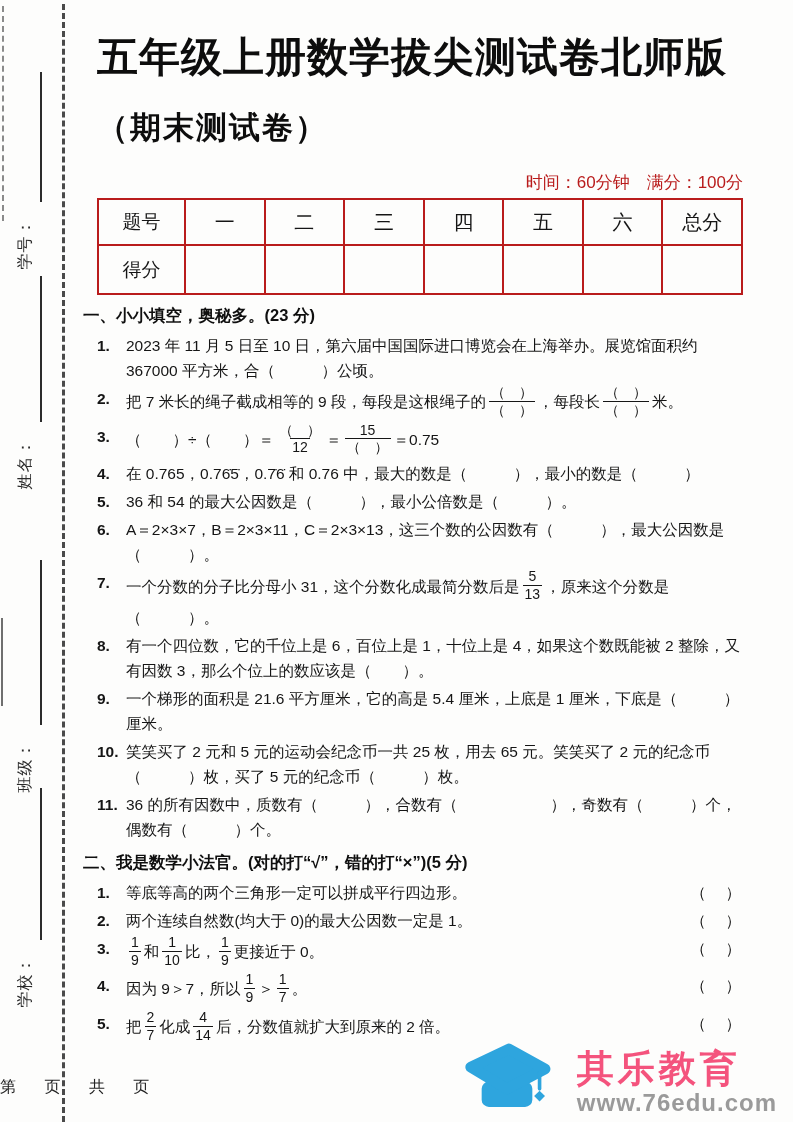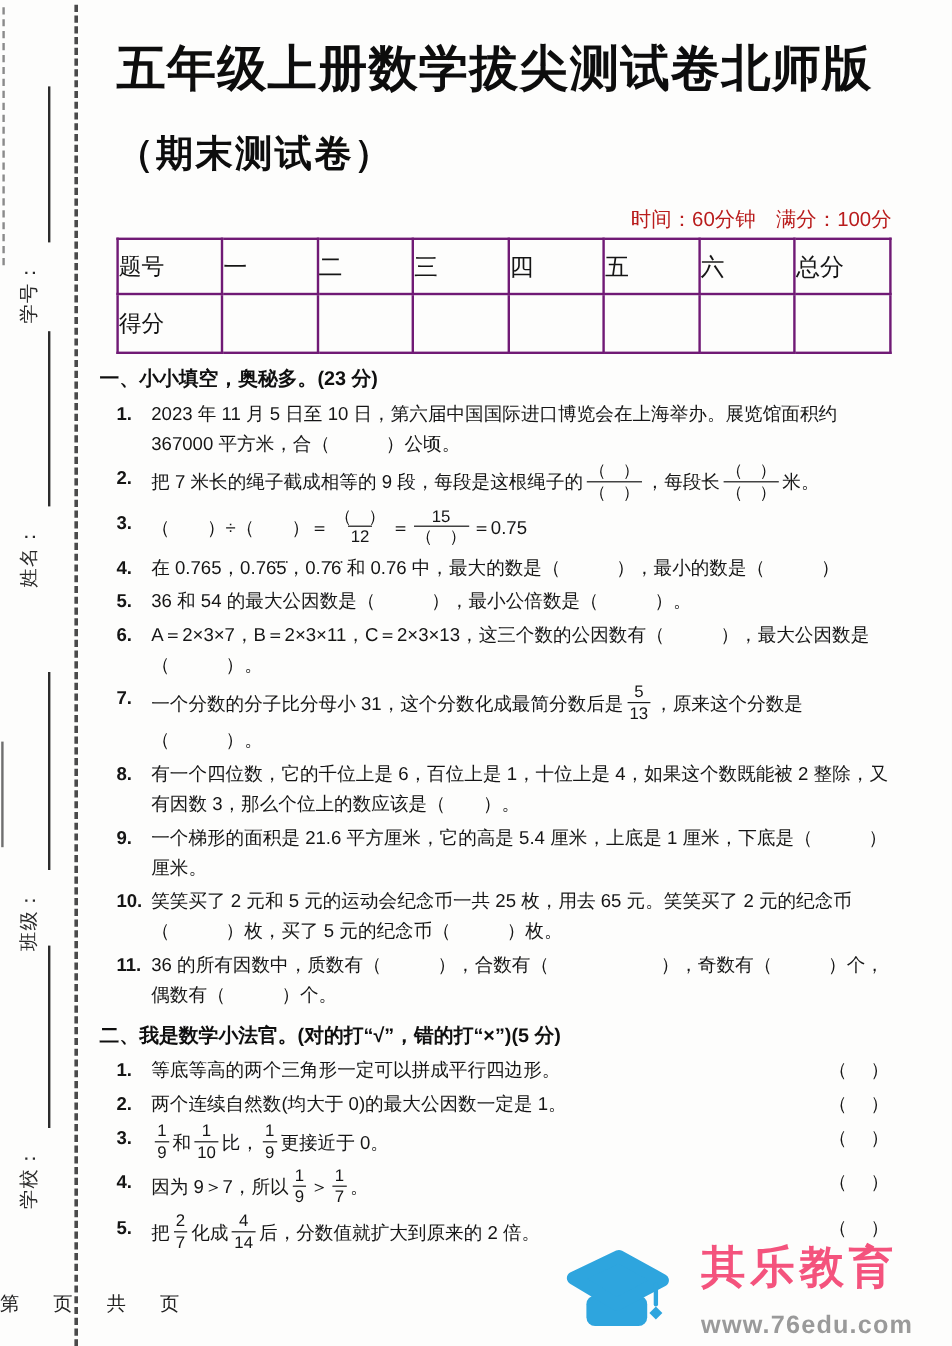--- a/index.html
+++ b/index.html
@@ -51,21 +51,21 @@
     margin:22px 0 0 0;color:#0d0d0d;letter-spacing:2px;
   }
   .meta{
     font-size:17px;text-align:right;margin-top:22px;margin-bottom:4px;
     color:#b91c1c;
   }
   table.score{
     width:100%;border-collapse:collapse;table-layout:fixed;
   }
   table.score td,table.score th{
-    border:2px solid #701a75;vertical-align:middle;
+    border:2px solid #b91c1c;text-align:center;vertical-align:middle;
     font-size:20px;font-weight:normal;color:#151515;padding:0;
   }
   table.score .head-row td{height:44px;}
   table.score .fill-row td{height:47px;}
   table.score td.lbl{font-size:19px;}
   col.c0{width:13.5%;}
 
   
   .sections{margin-top:10px;}
   .sec-heading{font-size:16.5px;font-weight:bold;margin:10px 0 6px -14px;color:#0f0f0f;}
@@ -81,26 +81,26 @@
   }
   .frac .den{border-top:1.5px solid #161616;padding:0 2px;}
   .frac .num{padding:0 2px;}
 
   
   .footer{
     position:absolute;left:0;right:0;bottom:24px;
     font-size:16px;letter-spacing:12px;color:#222;
   }
   .logo{
-    position:absolute;right:32px;bottom:6px;
-    display:flex;align-items:center;gap:24px;
+    position:absolute;right:16px;bottom:6px;
+    display:flex;align-items:flex-end;gap:24px;
   }
   .logo-text{display:flex;flex-direction:column;align-items:flex-start;line-height:1.1;}
   .logo-name{font-size:37px;font-weight:bold;letter-spacing:4px;}
-  .logo-url{font-size:21px;font-weight:bold;letter-spacing:1px;margin-top:16px;}
+  .logo-url{font-size:24px;font-weight:bold;letter-spacing:1px;margin-top:0;}
 </style>
 </head>
 <body>
 
 <div class="page">
 
   <div class="edge-dash-top"></div>
   <div class="edge-dash-mid"></div>
   <div class="binding-rail"></div>
 

